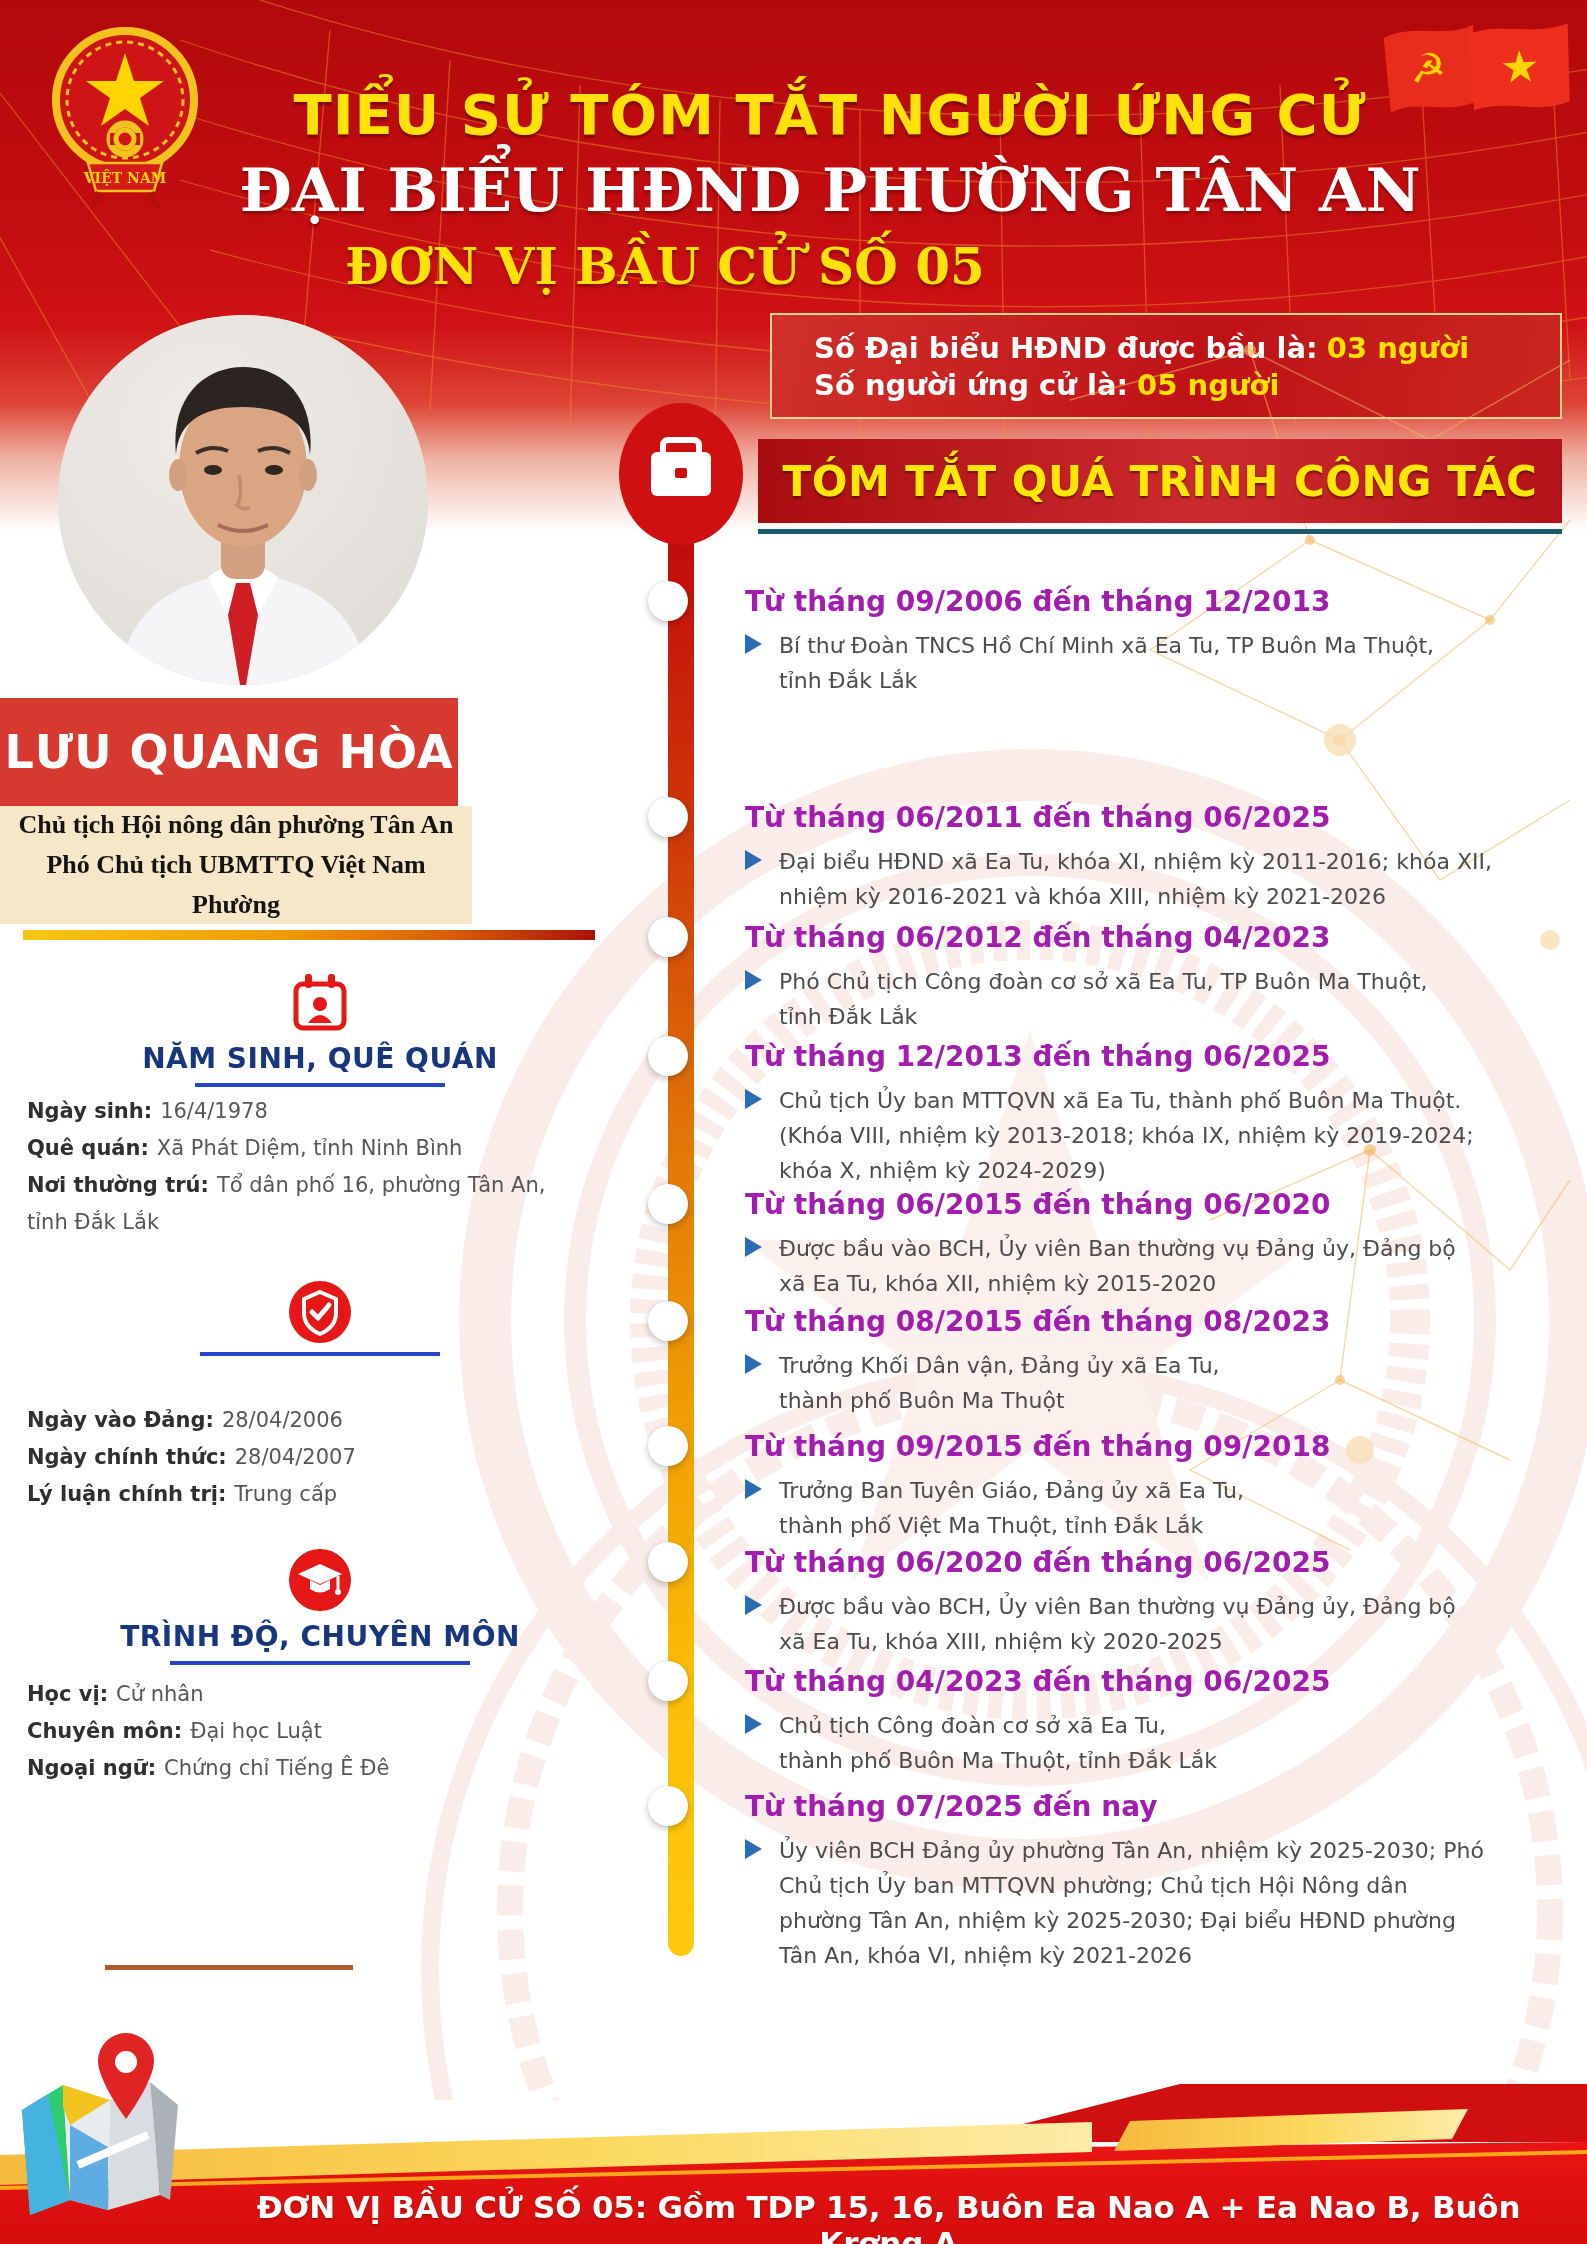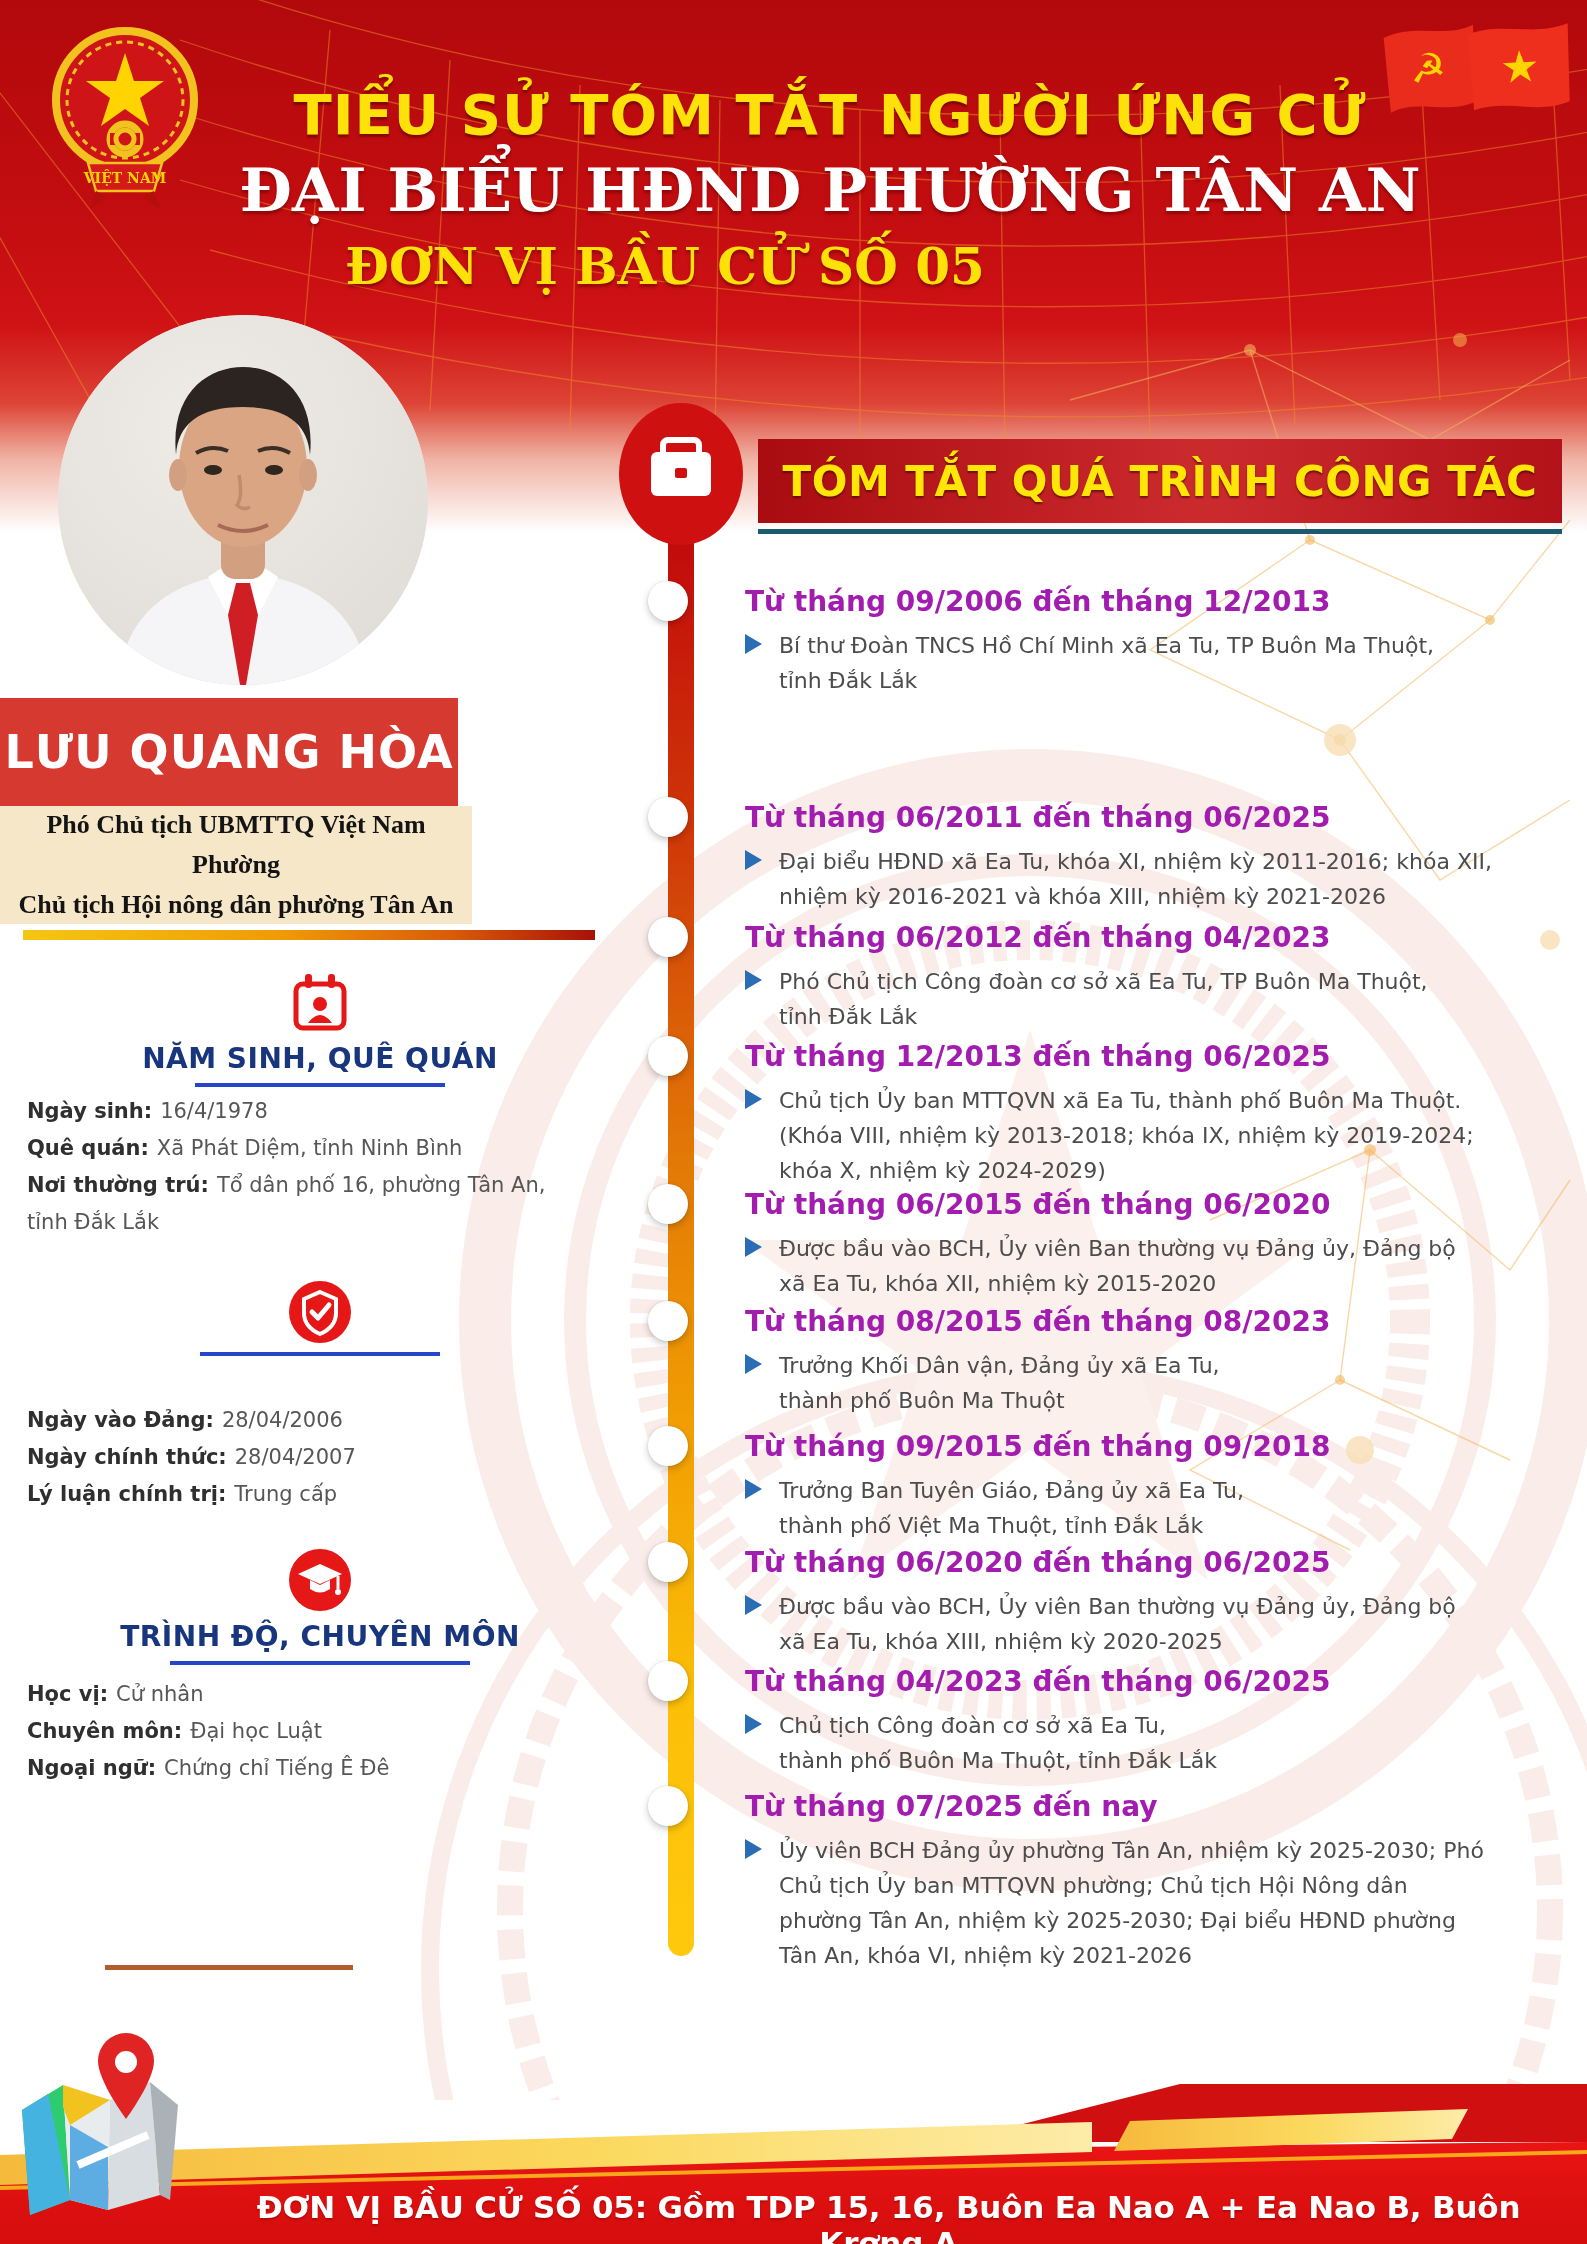--- a/index.html
+++ b/index.html
@@ -130,20 +130,28 @@
       <text x="142" y="72" text-anchor="middle" font-size="44" fill="#ffd400" font-family="DejaVu Sans, sans-serif">★</text>
     </g>
   </svg>
 
   <div class="titles">
     <div class="t1">TIỂU SỬ TÓM TẮT NGƯỜI ỨNG CỬ</div>
     <div class="t2">ĐẠI BIỂU HĐND PHƯỜNG TÂN AN</div>
     <div class="t3">ĐƠN VỊ BẦU CỬ SỐ 05</div>
   </div>
 
+  <div class="badge">
+    <div class="badge-row">
+      <span>Số Đại biểu HĐND được bầu là:</span><span class="badge-val">03 người</span>
+    </div>
+    <div class="badge-row">
+      <span>Số người ứng cử là:</span><span class="badge-val">05 người</span>
+    </div>
+  </div>
 
   <svg class="watermark" width="1180" height="1400" viewBox="0 0 1180 1400" opacity="0.55">
     <g fill="none" stroke="#f7ddd6">
       <circle cx="610" cy="620" r="545" stroke-width="52"></circle>
       <circle cx="610" cy="620" r="455" stroke-width="22"></circle>
       <circle cx="610" cy="620" r="380" stroke-width="40" stroke-dasharray="14 10"></circle>
       <circle cx="610" cy="1210" r="520" stroke-width="26" stroke-dasharray="30 14"></circle>
       <circle cx="610" cy="1270" r="600" stroke-width="18"></circle>
     </g>
     <path fill="#f9e4de" d="M610 330 L678 540 L898 540 L720 670 L788 880 L610 750 L432 880 L500 670 L322 540 L542 540 Z"></path>
@@ -195,22 +203,22 @@
       <path d="M200 136 q16 -7 32 2" stroke="#3a2e26" stroke-width="4" fill="none"></path>
       <ellipse cx="155" cy="155" rx="9" ry="5" fill="#2e261f"></ellipse>
       <ellipse cx="216" cy="155" rx="9" ry="5" fill="#2e261f"></ellipse>
       <path d="M181 160 q4 22 -2 30 q6 6 13 2" stroke="#c08c6c" stroke-width="3.5" fill="none"></path>
       <path d="M160 210 q25 12 50 0" stroke="#a96a55" stroke-width="4" fill="none"></path>
     </svg>
   </div>
 
   <div class="name-banner">LƯU QUANG HÒA</div>
   <div class="position">
+    <div>Chủ tịch Hội nông dân phường Tân An</div>
     <div>Phó Chủ tịch UBMTTQ Việt Nam Phường</div>
-    <div>Chủ tịch Hội nông dân phường Tân An</div>
   </div>
   <div class="divider-grad"></div>
 
   <div class="section" style="top:972px;">
     <svg class="sec-icon" width="60" height="62" viewBox="0 0 60 62">
       <rect x="6" y="12" width="48" height="44" rx="7" fill="#ffffff" stroke="#e51717" stroke-width="5"></rect>
       <rect x="15" y="2" width="7" height="14" rx="3" fill="#e51717"></rect>
       <rect x="38" y="2" width="7" height="14" rx="3" fill="#e51717"></rect>
       <circle cx="30" cy="32" r="7" fill="#e51717"></circle>
       <path d="M18 51 q12 -16 24 0 Z" fill="#e51717"></path>

